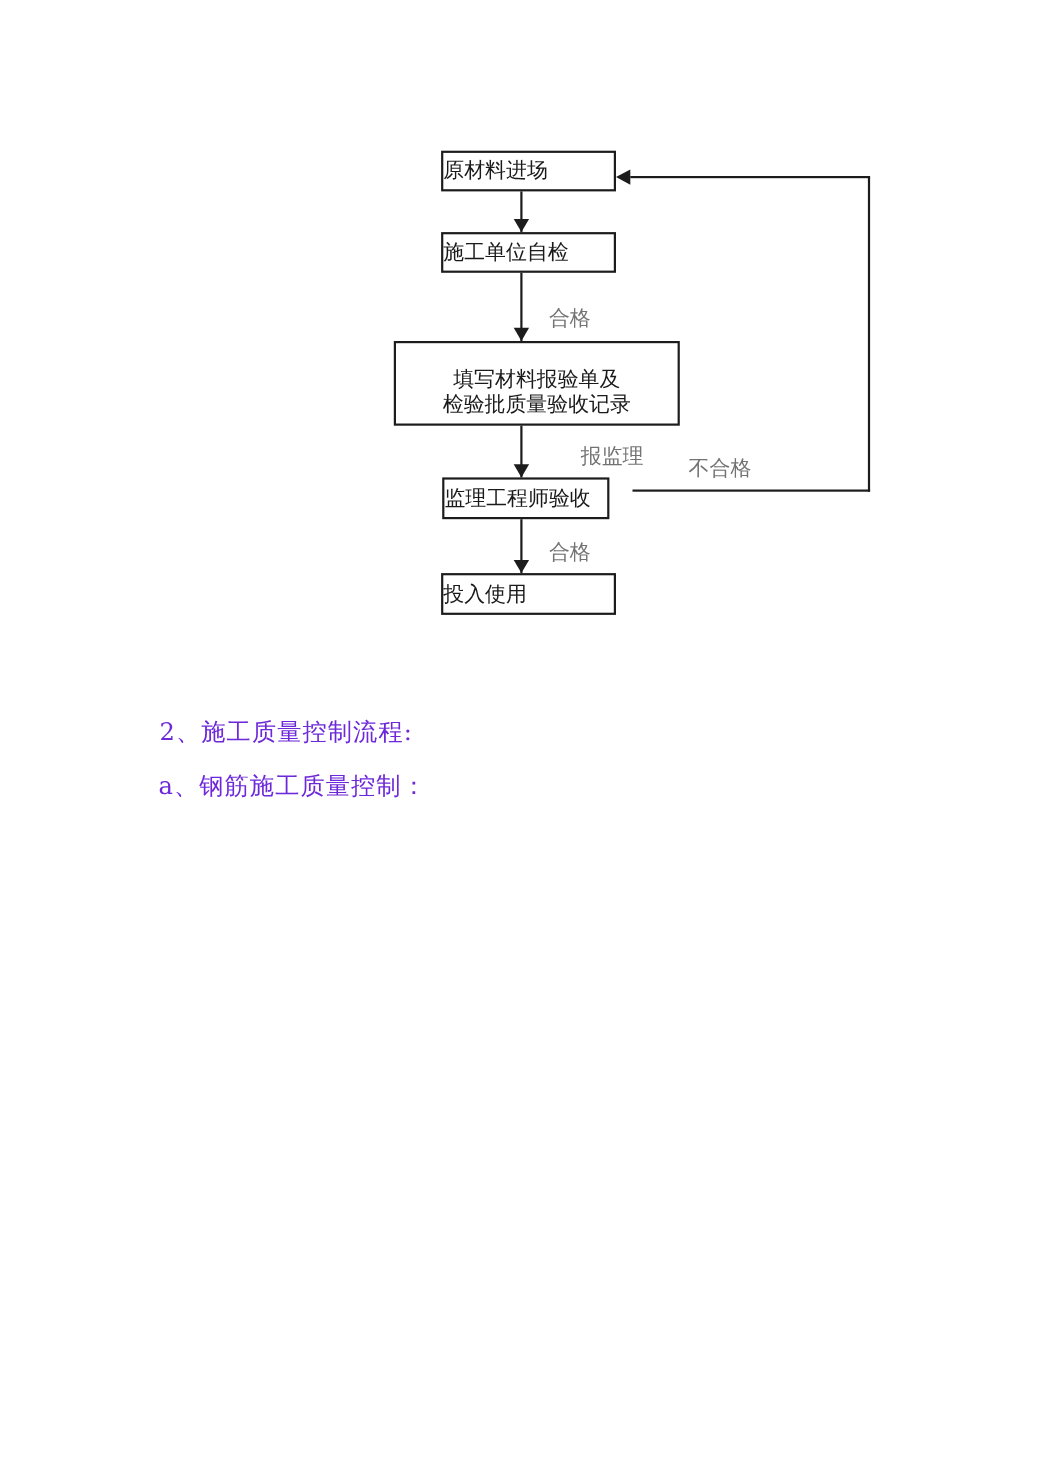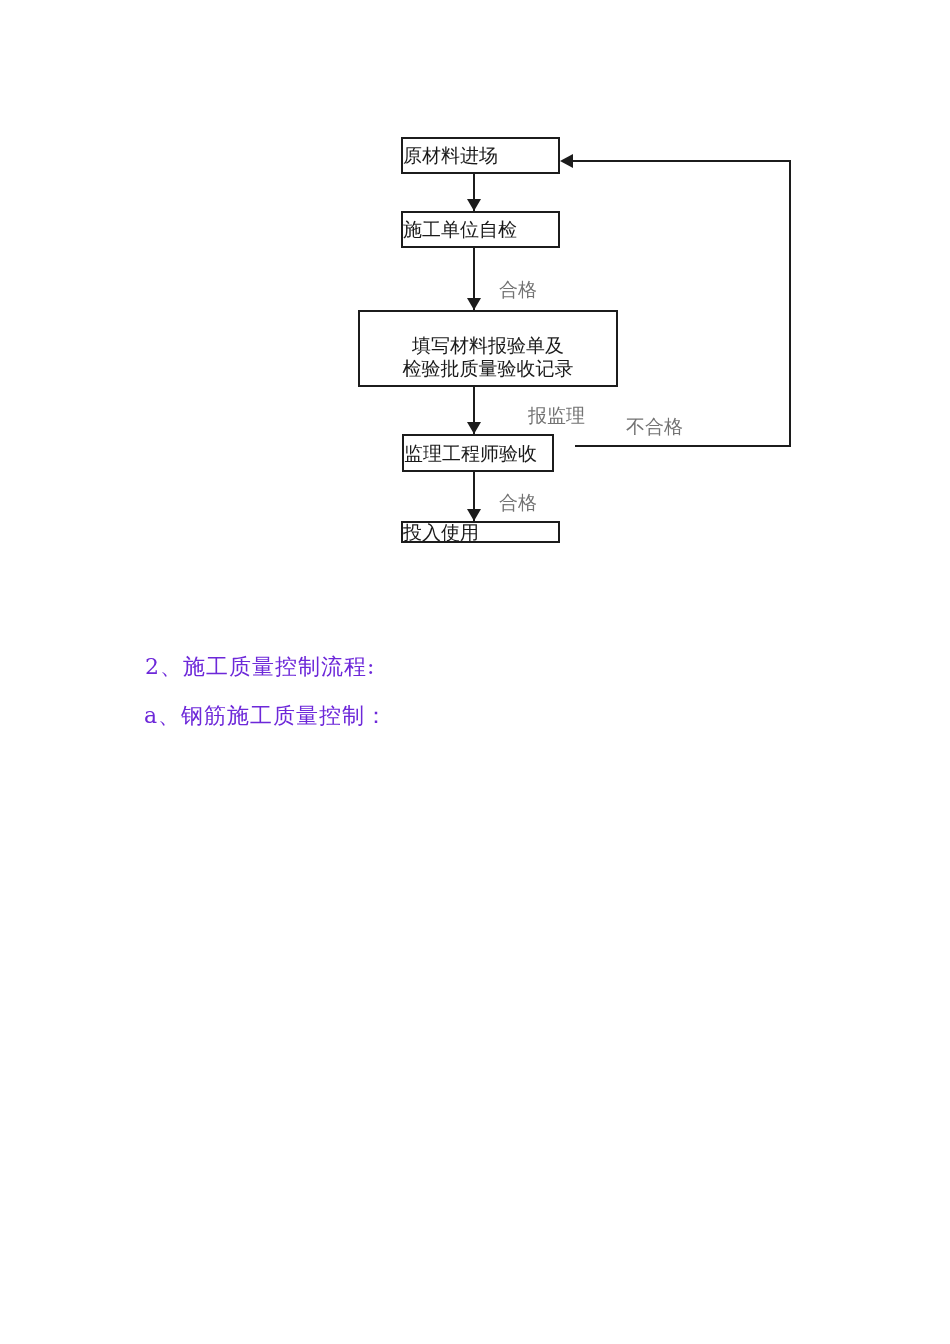--- a/index.html
+++ b/index.html
@@ -33,21 +33,21 @@
     text-align: center;
     font-size: 19px;
     line-height: 23px;
     white-space: nowrap;
   }
   .box-raw        { left: 401px; top: 137px; width: 159px; height: 37px; }
   .box-self       { left: 401px; top: 211px; width: 159px; height: 37px; }
   .box-form       { left: 358px; top: 310px; width: 260px; height: 77px;
                     flex-direction: column; justify-content: flex-start; padding-top: 22px; }
   .box-supervisor { left: 402px; top: 434px; width: 152px; height: 38px; }
-  .box-use        { left: 401px; top: 521px; width: 159px; height: 22px; }
+  .box-use        { left: 401px; top: 521px; width: 159px; height: 38px; }
 
   
   .line { position: absolute; background: #1c1c1c; }
   .v1 { left: 473px; top: 174px; width: 2px; height: 37px; }
   .v2 { left: 473px; top: 248px; width: 2px; height: 62px; }
   .v3 { left: 473px; top: 387px; width: 2px; height: 47px; }
   .v4 { left: 473px; top: 472px; width: 2px; height: 49px; }
   .loop-bottom { left: 575px; top: 445px; width: 216px; height: 2px; }
   .loop-right  { left: 789px; top: 161px; width: 2px;  height: 286px; }
   .loop-top    { left: 573px; top: 160px; width: 218px; height: 2px; }

